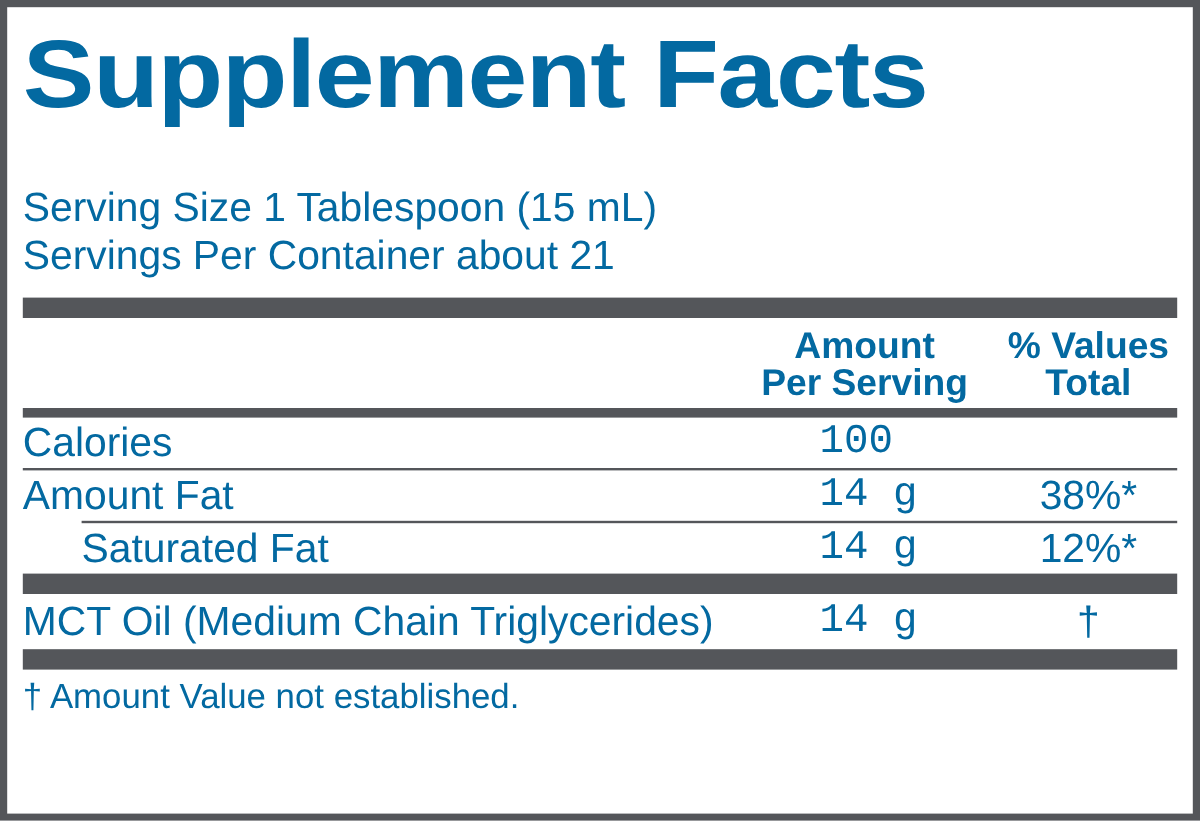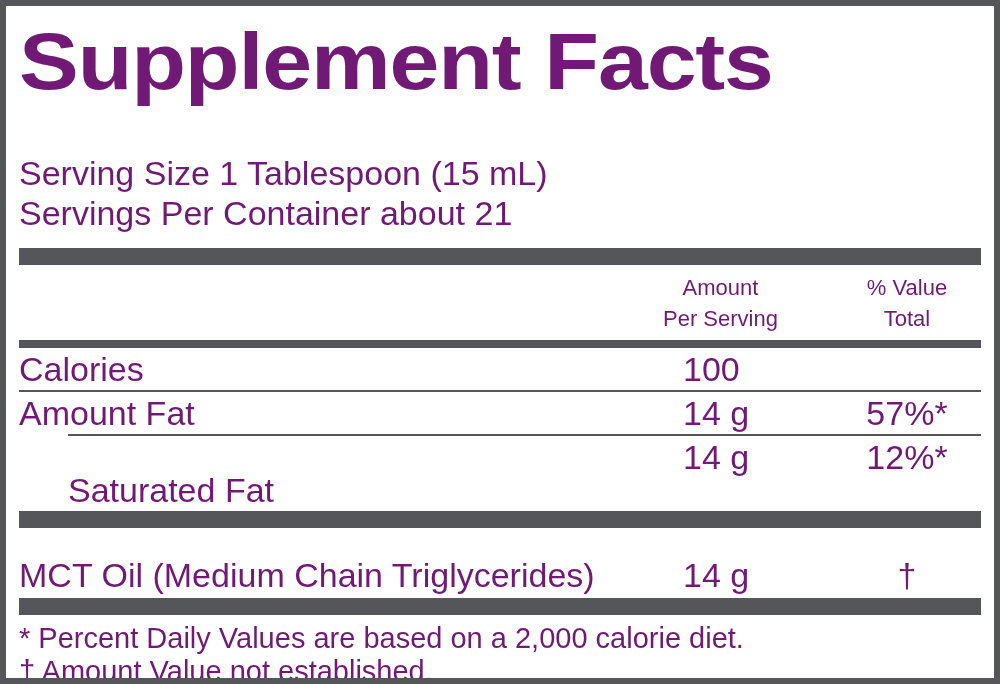--- a/index.html
+++ b/index.html
@@ -3,21 +3,21 @@
 <meta charset="utf-8">
 <style>
   html, body { margin: 0; padding: 0; background: #ffffff; }
   .panel {
     width: 1000px;
     height: 684px;
     box-sizing: border-box;
     border: 6px solid #54565a;
     padding: 0 13px;
     background: #ffffff;
-    color: #701a75;
+    color: #0369a1;
     font-family: "Liberation Sans", sans-serif;
     overflow: hidden;
   }
   .title {
     margin-top: 10px;
     font-size: 80px;
     font-weight: 700;
     line-height: 92px;
     letter-spacing: -1px;
     white-space: nowrap;
@@ -39,40 +39,40 @@
   }
   .sep {
     height: 2px;
     background: #54565a;
   }
   .sep.indent { margin-left: 49px; }
   .header-row {
     display: flex;
     align-items: flex-end;
     padding: 7px 0 6px 0;
-    font-weight: 400;
-    font-size: 22px;
+    font-weight: 700;
+    font-size: 31px;
     line-height: 31px;
     justify-content: space-between;
   }
   .header-spacer { flex: 1; }
   .h-amount { width: 225px; text-align: center; }
   .h-dv { width: 148px; text-align: center; }
   .row {
     display: flex;
     align-items: flex-start;
     padding: 2px 0;
     font-size: 34px;
     line-height: 38px;
   }
   .c-name { flex: 1; }
-  .c-name.indent { padding-left: 49px; margin-top: 33px; }
-  .c-amt { width: 150px; }
+  .c-name.indent { padding-left: 49px; }
+  .c-amt { width: 150px; font-family: Liberation Mono, monospace; }
   .c-dv { width: 148px; text-align: center; }
-  .row.ingredient { padding: 4px 0; margin-top: 24px; }
+  .row.ingredient { padding: 4px 0; }
   .ing-source { padding-left: 39px; }
   .footnotes { margin-top: 7px; }
   .footnote {
     font-size: 29px;
     line-height: 33px;
   }
 </style>
 </head>
 <body>
 
@@ -87,39 +87,39 @@
 
   <div class="bar-thick"></div>
 
   <div class="header-row">
     <div class="header-spacer"></div>
     <div class="h-amount">
       <div>Amount</div>
       <div>Per Serving</div>
     </div>
     <div class="h-dv">
-      <div>% Value</div>
+      <div>% Values</div>
       <div>Total</div>
     </div>
   </div>
 
   <div class="bar-medium"></div>
 
   <div class="row">
     <div class="c-name">Calories</div>
     <div class="c-amt">100</div>
     <div class="c-dv"></div>
   </div>
 
   <div class="sep"></div>
 
   <div class="row">
     <div class="c-name">Amount Fat</div>
     <div class="c-amt">14 g</div>
-    <div class="c-dv">57%*</div>
+    <div class="c-dv">38%*</div>
   </div>
 
   <div class="sep indent"></div>
 
   <div class="row">
     <div class="c-name indent">Saturated Fat</div>
     <div class="c-amt">14 g</div>
     <div class="c-dv">12%*</div>
   </div>
 
@@ -129,17 +129,16 @@
     <div class="c-name">
       <div>MCT Oil (Medium Chain Triglycerides)</div>
     </div>
     <div class="c-amt">14 g</div>
     <div class="c-dv">†</div>
   </div>
 
   <div class="bar-thick"></div>
 
   <div class="footnotes">
-    <div class="footnote">* Percent Daily Values are based on a 2,000 calorie diet.</div>
     <div class="footnote">† Amount Value not established.</div>
   </div>
 
 </div>
 
 </body></html>

